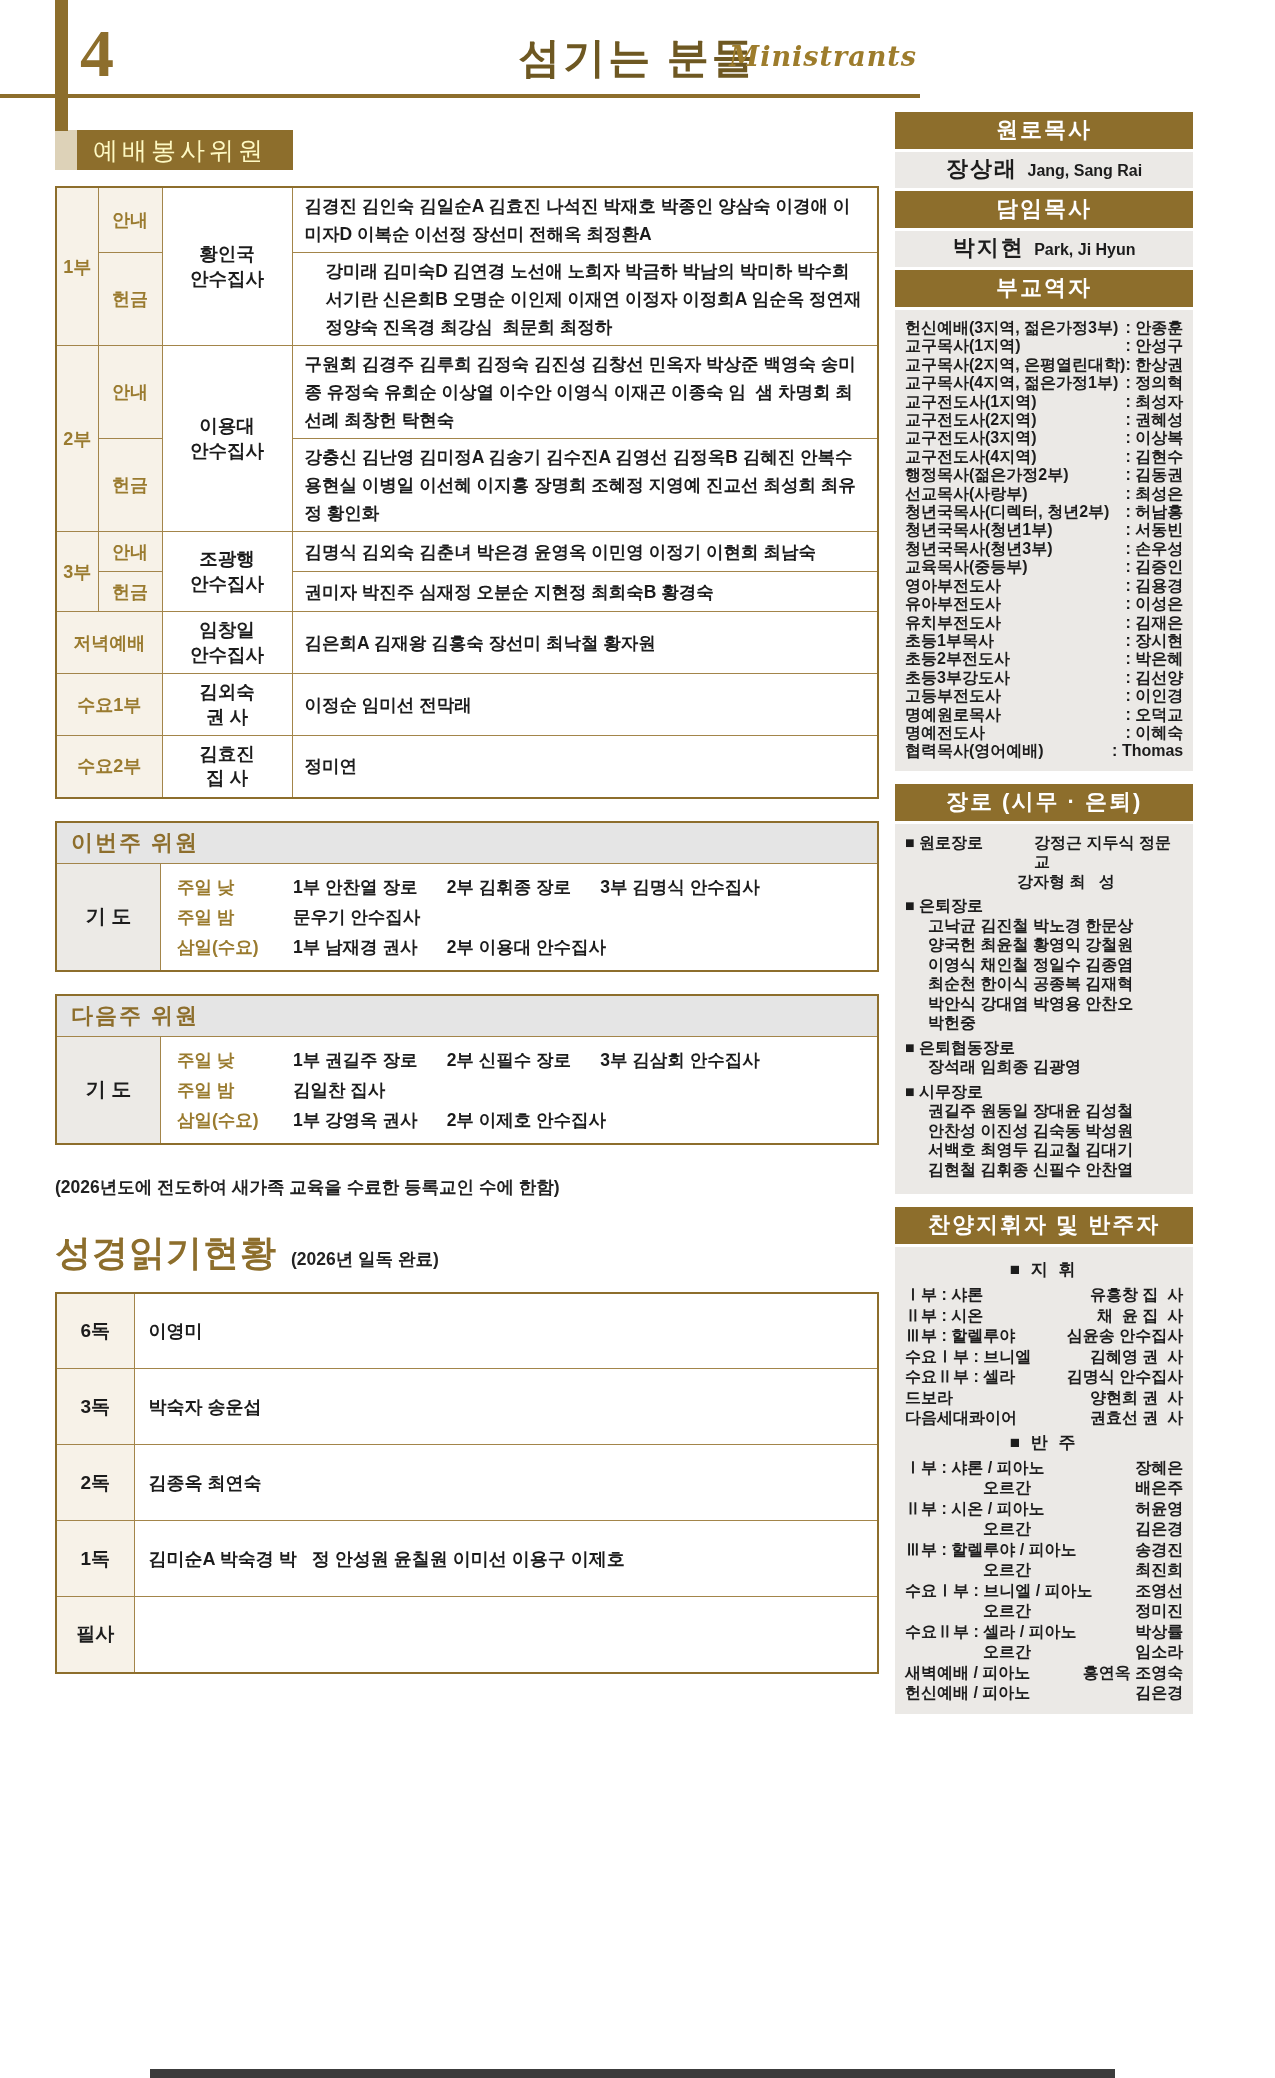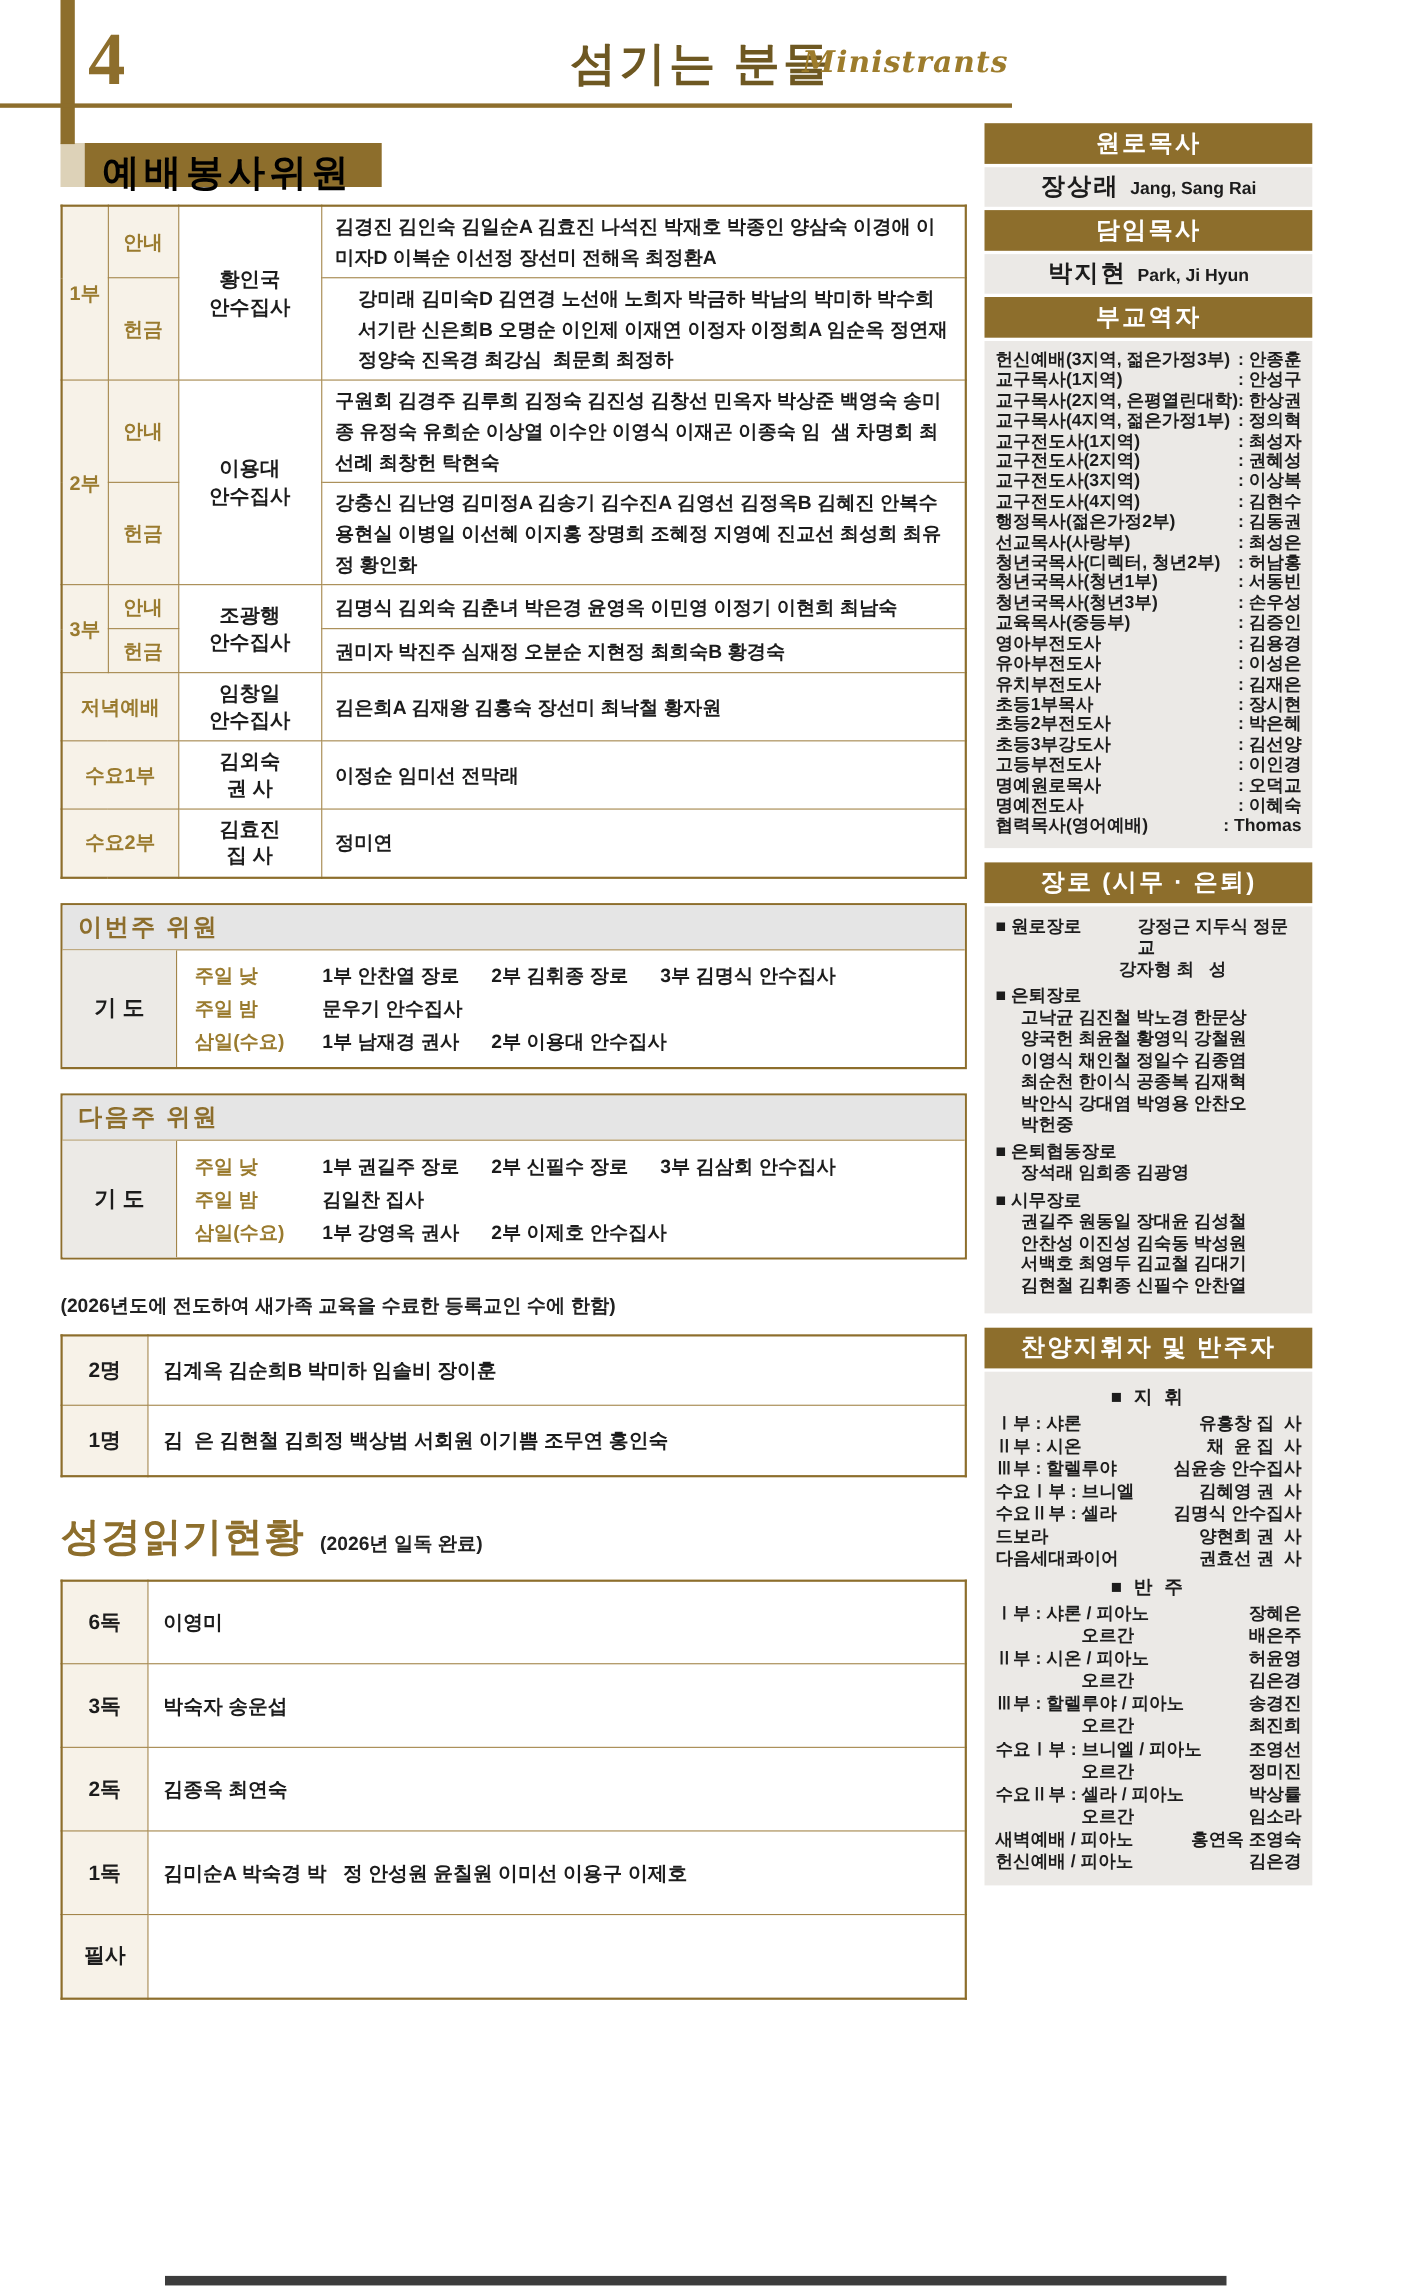--- a/index.html
+++ b/index.html
@@ -16,21 +16,21 @@
   .rule { position:absolute; left:0; top:94px; width:920px; height:4px; background:#8d6e2c; }
 
   
   .columns { display:flex; align-items:flex-start; padding:0 90px 0 55px; gap:16px; }
   .col-left { flex:0 0 824px; margin-top:18px; }
   .col-right { flex:1; margin-top:0; }
 
   
   .sec-label { display:flex; align-items:stretch; height:40px; margin-bottom:16px; }
   .sec-label .sq { width:22px; background:#ddd2b8; }
-  .sec-label .gold-box { background:#8d6e2c; color:#000000; font-weight:700; font-size:34px; letter-spacing:4px; padding:4px 26px 0 16px; }
+  .sec-label .gold-box { background:#8d6e2c; color:#fef9c3; font-weight:400; font-size:25px; letter-spacing:4px; padding:4px 26px 0 16px; }
 
   
   table.wtable { width:100%; border-collapse:collapse; border:2px solid #8d6e2c; }
   table.wtable td { border:1px solid #a3854a; }
   td.g, td.s, td.g2 { background:#f7f2e8; color:#9a7b2f; font-weight:700; text-align:center; font-size:18px; }
   td.g { width:42px; }
   td.s { width:64px; }
   td.g2 { font-size:18px; }
   td.l { width:130px; text-align:center; font-weight:700; font-size:18.5px; background:#fff; line-height:1.3; padding:4px 2px; }
   td.l span { display:block; }
@@ -212,32 +212,20 @@
               <span class="when">삼일(수요)</span>
               <span class="val">1부 강영옥 권사      2부 이제호 안수집사</span>
             </div>
           </div>
         </div>
       </div>
 
       <div class="bigsec">
         <span class="note">(2026년도에 전도하여 새가족 교육을 수료한 등록교인 수에 한함)</span>
       </div>
-      <table class="simple ev">
-        <tbody>
-            <tr>
-          <td class="lab">2명</td>
-          <td class="nm">김계옥 김순희B 박미하 임솔비 장이훈</td>
-        </tr>
-        <tr>
-          <td class="lab">1명</td>
-          <td class="nm">김  은 김현철 김희정 백상범 서회원 이기쁨 조무연 홍인숙</td>
-        </tr>
-      </tbody>
-        </table>
 
       <div class="bigsec">
         <span class="t">성경읽기현황</span>
         <span class="note">(2026년 일독 완료)</span>
       </div>
       <table class="simple bb">
         <tbody>
             <tr>
           <td class="lab">6독</td>
           <td class="nm">이영미</td>

